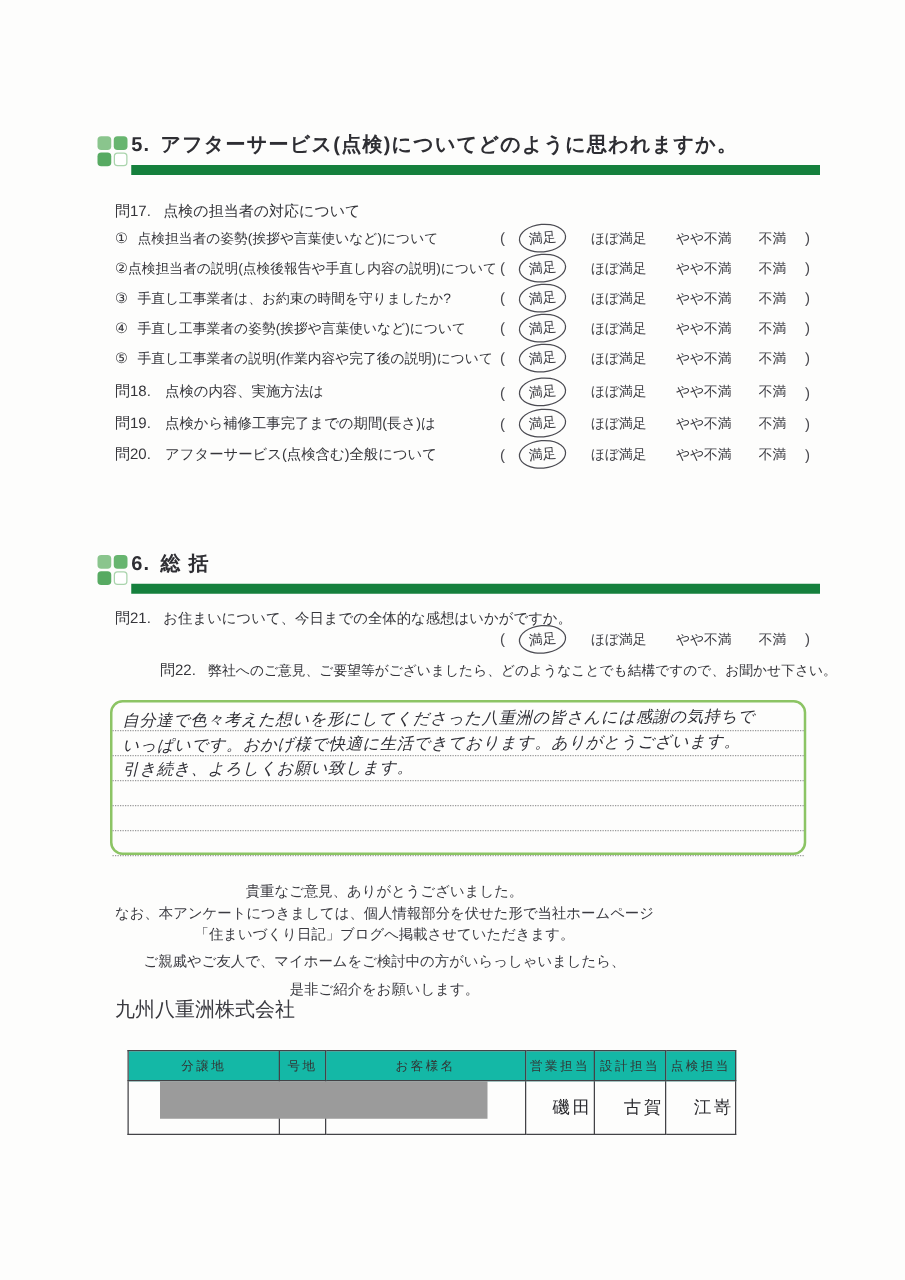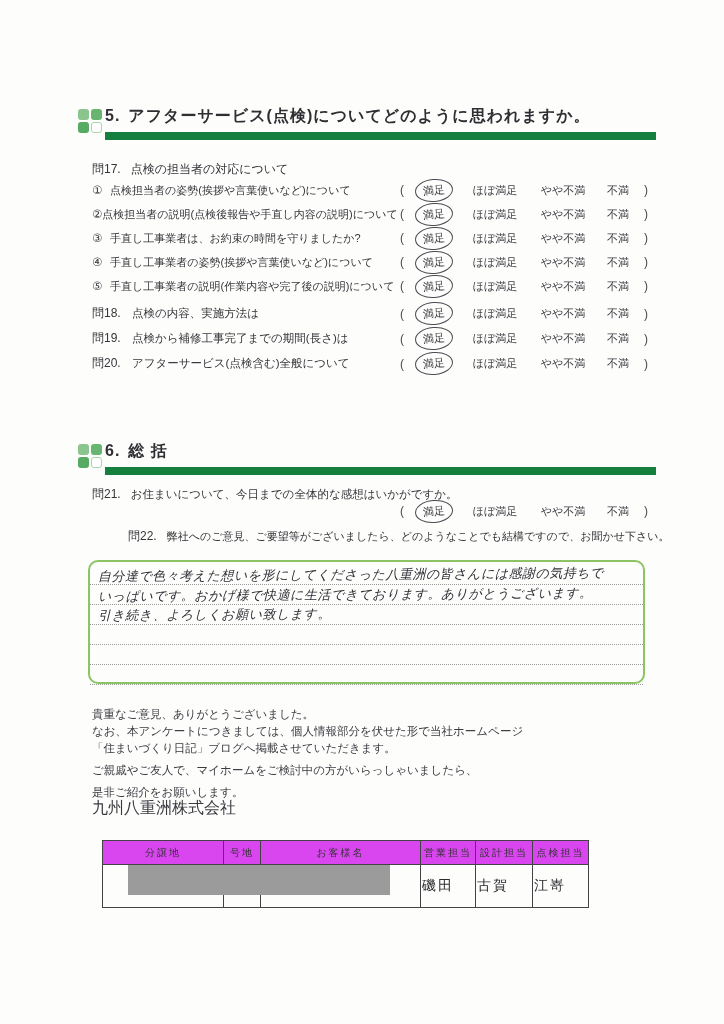--- a/index.html
+++ b/index.html
@@ -43,31 +43,31 @@
   .sel{display:inline-block;border:1.6px solid #4b4b52;border-radius:50%;
        padding:2.5px 7px 3.5px;transform:rotate(-5deg);}
   
   .comment-box{position:absolute;left:88px;top:560px;width:557px;height:124px;
     border:2px solid #8cc464;border-radius:10px;box-sizing:border-box;
     padding:3px 0 0;}
   .c-line{height:19px;border-bottom:1px dotted #9a9a9a;display:flex;align-items:flex-end;}
   .hand{font-size:13px;font-style:italic;color:#2e2e35;letter-spacing:0.5px;
     transform:rotate(-0.4deg);white-space:nowrap;padding-left:8px;}
   
-  .footer{position:absolute;left:92px;top:706px;font-size:11.5px;line-height:17px;color:#3a3a40;}
+  .footer{position:absolute;left:92px;top:706px;font-size:11.5px;line-height:17px;color:#3a3a40;text-align:center;}
   .footer .gap{height:5px;}
   .company{position:absolute;left:92px;top:798px;width:506px;text-align:left;
     font-size:16px;color:#3a3a40;font-family:Liberation Mono, monospace;}
   
   .info-table-wrap{position:absolute;left:102px;top:840px;}
   table.info{border-collapse:collapse;table-layout:fixed;}
   table.info th,table.info td{border:1.2px solid #434347;box-sizing:border-box;}
-  table.info th{background:#d946ef;font-size:10px;font-weight:normal;height:24px;
+  table.info th{background:#14b8a6;font-size:10px;font-weight:normal;height:24px;
     letter-spacing:2px;color:#333;}
-  table.info td{height:43px;text-align:left;font-size:14px;letter-spacing:2px;color:#2c2c30;margin-top:46px;}
+  table.info td{height:43px;text-align:right;font-size:14px;letter-spacing:2px;color:#2c2c30;margin-top:46px;}
   .redacted{position:absolute;left:26px;top:25px;width:262px;height:30px;background:#9b9b9b;z-index:2;}
 </style>
 </head>
 <body>
 
 <div class="sec-header" style="top:106px;">
   <div class="clover">
     <div class="leaf a"></div>
     <div class="leaf b"></div>
     <div class="leaf c"></div>

